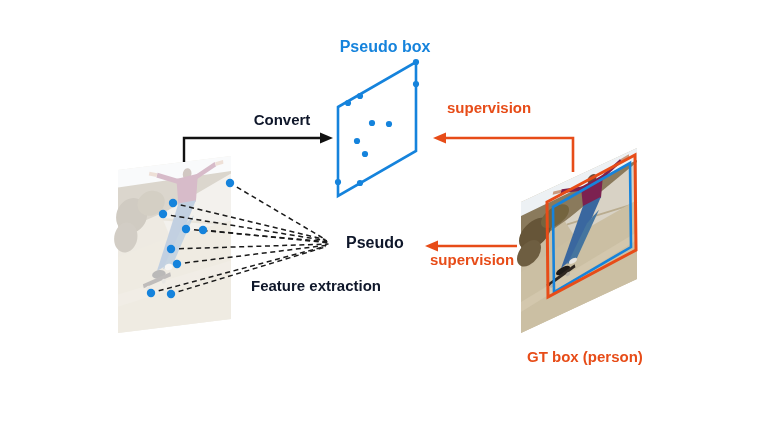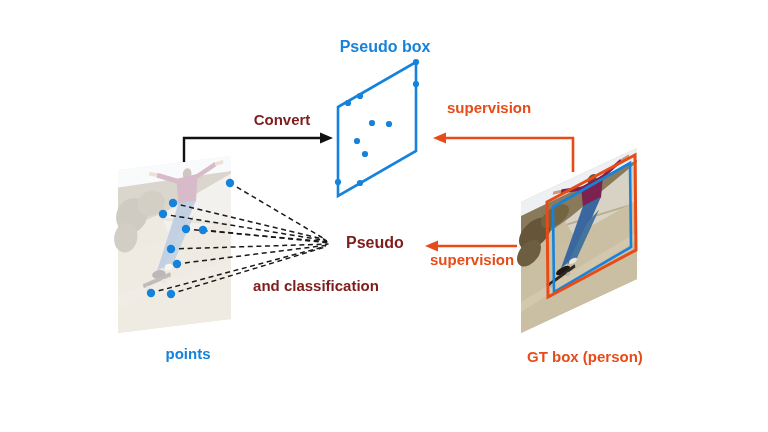--- a/index.html
+++ b/index.html
@@ -1,21 +1,21 @@
 <!DOCTYPE html>
 <html style="--blue: #1583DC; --orange: #E74C18;"><head>
 <meta charset="utf-8">
 <style>
   html,body{margin:0;padding:0;background:#ffffff;}
   #figure{
     position:relative;width:768px;height:432px;background:#ffffff;overflow:hidden;
     font-family:"Liberation Sans", sans-serif;
   }
   #diagram-svg{position:absolute;left:0;top:0;}
-  .label{position:absolute;font-weight:700;color:#7f1d1d;white-space:nowrap;line-height:17px;}
+  .label{position:absolute;font-weight:700;color:#0f172a;white-space:nowrap;line-height:17px;}
   .center{transform:translateX(-50%);text-align:center;}
   .blue{color:var(--blue);}
   .orange{color:var(--orange);}
   .fs16{font-size:16px;}
   .fs15{font-size:15px;}
   .dot{fill:var(--blue);}
   .pdot{fill:var(--blue);}
   .dash{stroke:#1a1a1a;stroke-width:1.5;stroke-dasharray:5 3.6;fill:none;}
   .blue-stroke{stroke:var(--blue);fill:none;}
   .orange-stroke{stroke:var(--orange);fill:none;}
@@ -132,21 +132,20 @@
     <div>supervision</div>
   </div>
 
   <div class="label fs16" style="left:346px;top:234px;">Pseudo</div>
 
   <div class="label orange fs15" style="left:430px;top:251px;">
     <div>supervision</div>
   </div>
 
   <div class="label fs15 center" style="left:316px;top:277px;">
-    <div>and classification</div>
+    <div>Feature extraction</div>
   </div>
 
   <div class="label blue fs15 center" style="left:188px;top:345px;">
-    <div>points</div>
   </div>
 
   <div class="label orange fs15" style="left:527px;top:348px;">GT box (person)</div>
 </div>
 
 </body></html>

